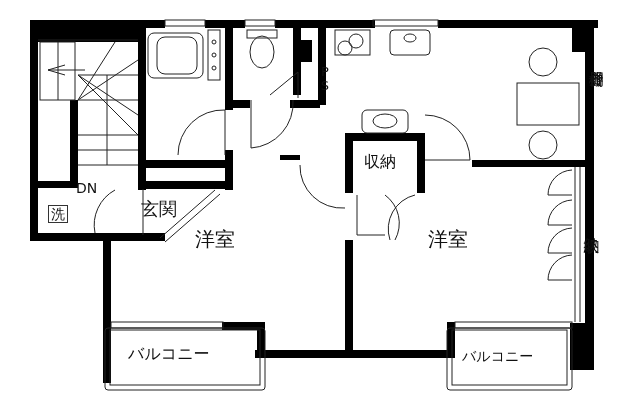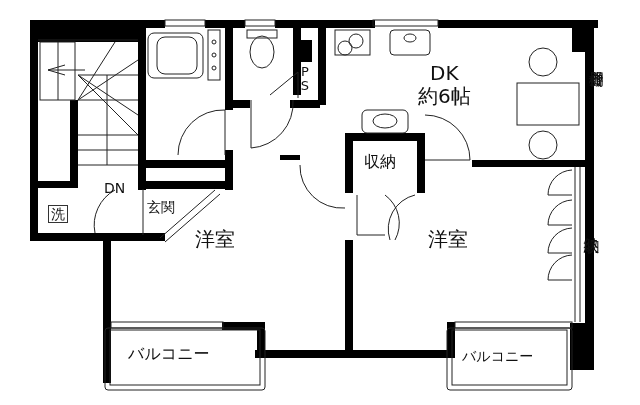--- a/index.html
+++ b/index.html
@@ -133,32 +133,28 @@
     <rect x="362" y="110" width="46" height="23" rx="5"></rect>
     <ellipse cx="385" cy="121" rx="12" ry="7"></ellipse>
 
     <rect x="105" y="328" width="160" height="62" rx="3"></rect>
     <rect x="110" y="330" width="150" height="55"></rect>
     <rect x="447" y="328" width="125" height="62" rx="3"></rect>
     <rect x="452" y="330" width="115" height="55"></rect>
   </g>
 </svg>
 
-<div class="lbl" style="left:418px;top:62px;font-size:20px;">
-  <div>DK</div>
-  <div>約6帖</div>
-</div>
 <div class="lbl" style="left:195px;top:228px;font-size:20px;">
   <div>洋室</div>
 </div>
 <div class="lbl" style="left:428px;top:228px;font-size:20px;">
   <div>洋室</div>
 </div>
 <div class="lbl" style="left:364px;top:153px;font-size:16px;">収納</div>
 <div class="lbl vert" style="left:582px;top:225px;font-size:16px;">収納</div>
 <div class="lbl vert" style="left:587px;top:60px;font-size:15px;">食器戸棚</div>
-<div class="lbl" style="left:147px;top:199px;font-size:14px;">玄関</div>
+<div class="lbl" style="left:141px;top:199px;font-size:18px;">玄関</div>
 <div class="lbl" style="left:48px;top:205px;font-size:14px;border:1px solid #333;padding:0 2px;">洗</div>
-<div class="lbl" style="left:300px;top:65px;font-size:13px;width:10px;white-space:normal;word-break:break-all;line-height:1.1;">PS</div>
-<div class="lbl" style="left:104px;top:180px;font-size:14px;">DN</div>
+<div class="lbl" style="left:300px;top:65px;font-size:13px;width:10px;white-space:normal;word-break:break-all;line-height:1.1;padding-left:20px;">PS</div>
+<div class="lbl" style="left:76px;top:180px;font-size:14px;">DN</div>
 <div class="lbl" style="left:128px;top:345px;font-size:16px;">バルコニー</div>
 <div class="lbl" style="left:462px;top:348px;font-size:14px;">バルコニー</div>
 </div>
 
 </body></html>

